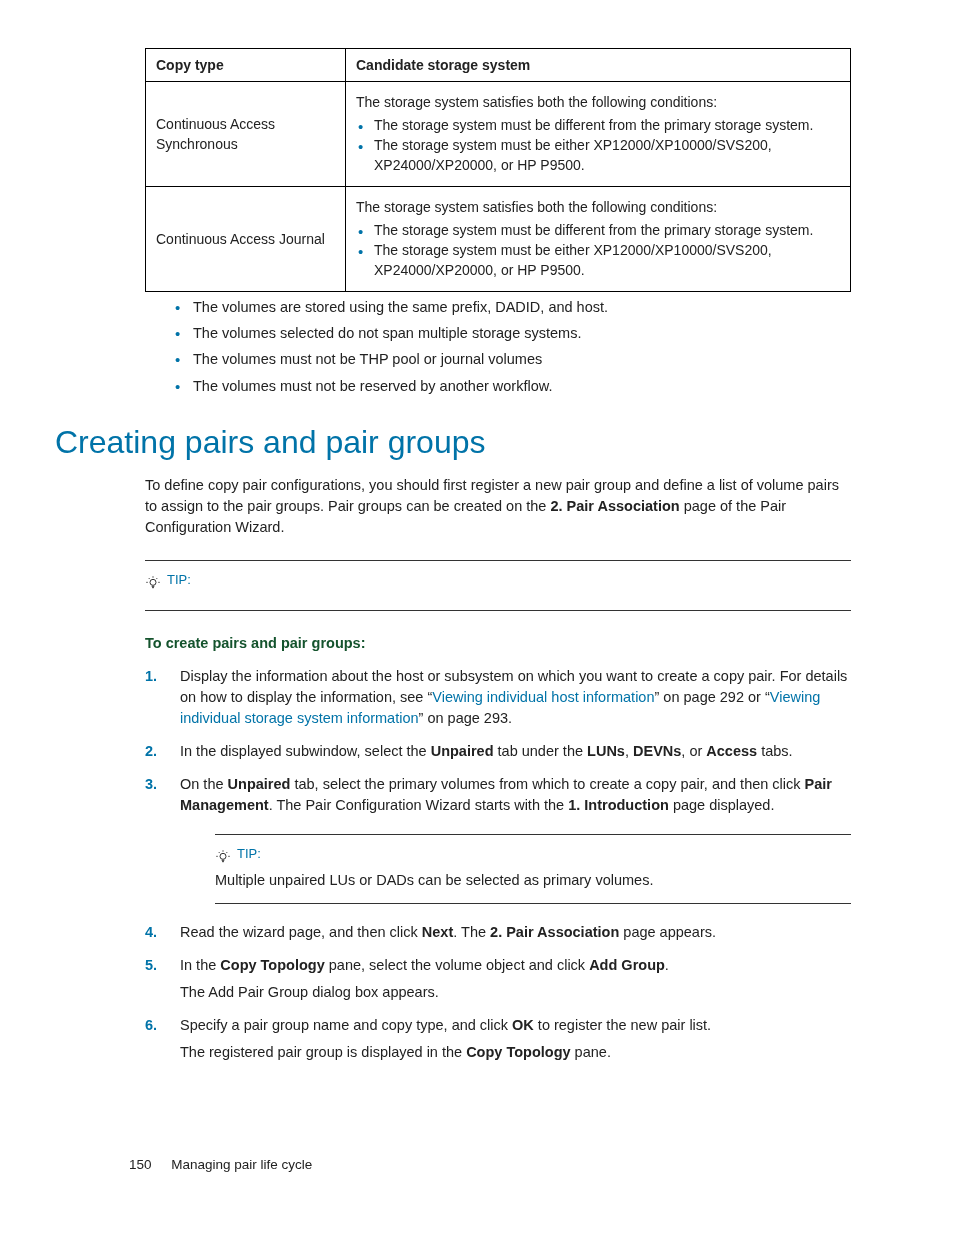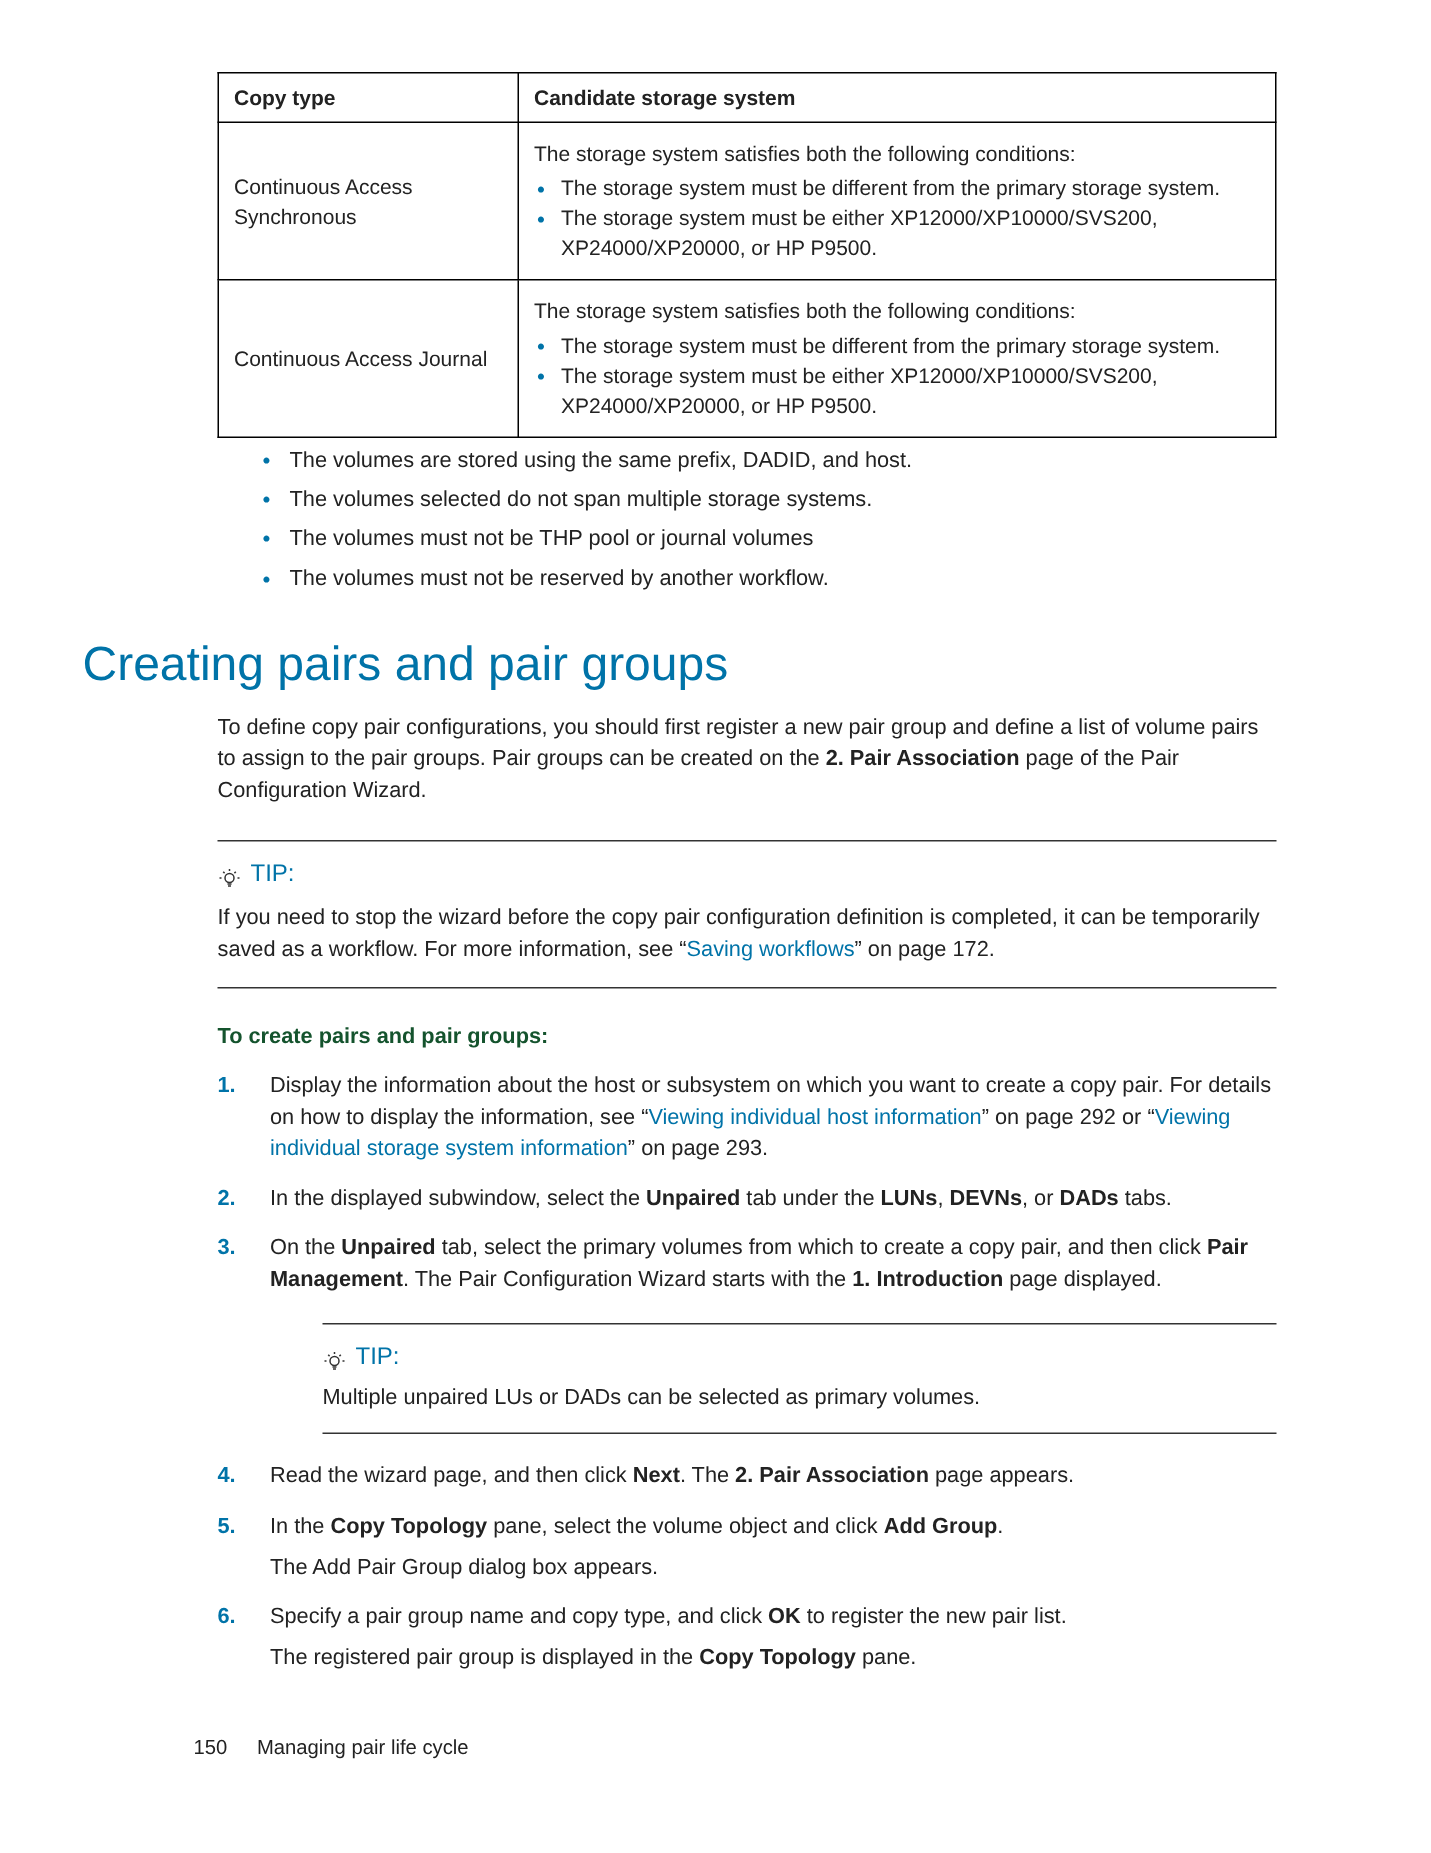--- a/index.html
+++ b/index.html
@@ -43,21 +43,21 @@
     margin: 18px 0 10px -90px;
   }
   .para { margin: 0 0 12px 0; }
   .tip-block {
     border-top: 1px solid #333;
     border-bottom: 1px solid #333;
     margin: 22px 0 20px 0;
     padding: 10px 0 14px 0;
   }
   .tip-block.sub { margin-left: 35px; margin-top: 18px; margin-bottom: 18px; padding: 10px 0 12px 0;}
-  .tip-head { color: #0073a8; font-size: 16px; margin-bottom: 6px;}
+  .tip-head { color: #0073a8; font-size: 13px; margin-bottom: 6px;}
   .tip-row { display: flex; align-items: center; gap: 6px;}
   .tip-icon { width: 16px; height: 16px; flex: 0 0 auto;}
   .tip-content { margin-left: 22px; margin-top: 2px;}
   .link { color: #0073a8; }
   .subhead { color: #14532d; font-weight: bold; margin: 22px 0 10px 0;}
   ol.steps { list-style: none; padding: 0; counter-reset: step;}
   ol.steps > li { position: relative; padding-left: 35px; margin: 12px 0; counter-increment: step;}
   ol.steps > li::before { content: counter(step) "."; position: absolute; left: 0; color: #0073a8; font-weight: bold;}
   .sub-para { margin-top: 6px;}
   b, strong { font-weight: bold; }
@@ -120,33 +120,30 @@
           <line x1="12" y1="2" x2="12" y2="4"></line>
           <line x1="4" y1="11" x2="2" y2="11"></line>
           <line x1="22" y1="11" x2="20" y2="11"></line>
           <line x1="5.7" y1="4.7" x2="7.1" y2="6.1"></line>
           <line x1="18.3" y1="4.7" x2="16.9" y2="6.1"></line>
           <line x1="10" y1="17" x2="14" y2="17"></line>
           <line x1="10.5" y1="19" x2="13.5" y2="19"></line>
       </svg>
       <span class="tip-head">TIP:</span>
     </div>
-    <div class="tip-content" style="margin-left:0;">
-      <span>If you need to stop the wizard before the copy pair configuration definition is completed, it can be temporarily saved as a workflow. For more information, see “</span><span class="link">Saving workflows</span><span>” on page 172.</span>
-    </div>
   </div>
 
   <div class="subhead">To create pairs and pair groups:</div>
 
   <ol class="steps">
     <li>
       <span>Display the information about the host or subsystem on which you want to create a copy pair. For details on how to display the information, see “</span><span class="link">Viewing individual host information</span><span>” on page 292 or “</span><span class="link">Viewing individual storage system information</span><span>” on page 293.</span>
     </li>
     <li>
-      <span>In the displayed subwindow, select the </span><b>Unpaired</b><span> tab under the </span><b>LUNs</b><span>, </span><b>DEVNs</b><span>, or </span><b>DADs</b><span> tabs.</span>
+      <span>In the displayed subwindow, select the </span><b>Unpaired</b><span> tab under the </span><b>LUNs</b><span>, </span><b>DEVNs</b><span>, or </span><b>Access</b><span> tabs.</span>
     </li>
     <li>
       <span>On the </span><b>Unpaired</b><span> tab, select the primary volumes from which to create a copy pair, and then click </span><b>Pair Management</b><span>. The Pair Configuration Wizard starts with the </span><b>1. Introduction</b><span> page displayed.</span>
 
       <div class="tip-block sub">
         <div class="tip-row">
           <svg class="tip-icon" viewBox="0 0 24 24" fill="none" stroke="#333" stroke-width="1.5">
             <circle cx="12" cy="11" r="4.5"></circle>
               <line x1="12" y1="2" x2="12" y2="4"></line>
               <line x1="4" y1="11" x2="2" y2="11"></line>

